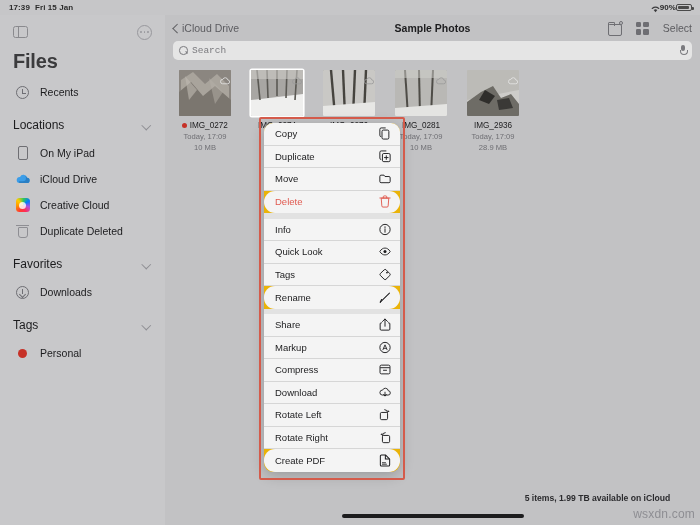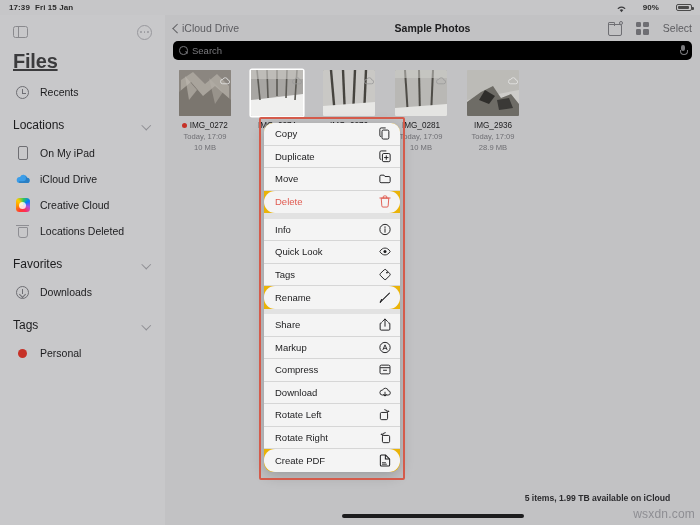--- a/index.html
+++ b/index.html
@@ -17,21 +17,21 @@
   }
 
   
   .statusbar {
     position: absolute; top: 0; left: 0; width: 700px; height: 15px;
     display: flex; align-items: center;
     font-size: 8px; font-weight: bold; color: #2b2b2b;
     letter-spacing: 0.1px;
   }
   .sb-left { position: absolute; left: 9px; display: flex; gap: 5px; align-items: flex-start; }
-  .sb-right { position: absolute; right: 8px; display: flex; gap: 17px; align-items: center; }
+  .sb-right { position: absolute; right: 8px; display: flex; gap: 0; align-items: center; }
   .wifi-ico { display: inline-block; width: 9px; height: 8px; position: relative; top: 1px; }
   .batt {
     display: inline-block; width: 16px; height: 7px;
     border: 1px solid #4a4a4a; border-radius: 2px; position: relative;
   }
   .batt::after {
     content: ""; position: absolute; right: -2.5px; top: 2px;
     width: 1.5px; height: 3px; background: #4a4a4a; border-radius: 0 1px 1px 0;
   }
   .batt i { position: absolute; left: 1px; top: 1px; bottom: 1px; width: 80%; background: #4a4a4a; border-radius: 1px; display:block;}
@@ -54,21 +54,21 @@
     width: 1.2px; background: #8a8a8e;
   }
   .more-icon {
     width: 15px; height: 15px; border-radius: 50%;
     border: 1.2px solid #98989d; display: flex; align-items: center;
     justify-content: center; gap: 1.5px;
   }
   .more-icon span { width: 1.8px; height: 1.8px; border-radius: 50%; background: #98989d; }
   .files-title {
     font-size: 20px; font-weight: bold; color: #3b3b3d;
-    padding: 1px 0 6px 13px; letter-spacing: -0.2px; text-decoration: underline;
+    padding: 1px 0 6px 13px; letter-spacing: -0.2px;
   }
   .sb-row {
     display: flex; align-items: center; height: 26px;
     padding-left: 15px; gap: 10px;
     font-size: 10.5px; color: #1c1c1e;
   }
   .sb-group {
     display: flex; align-items: center; justify-content: space-between;
     height: 30px; padding: 0 14px 0 13px;
     font-size: 12px; font-weight: normal; color: #1c1c1e;
@@ -165,22 +165,22 @@
   .nf-plus {
     position:absolute; right:-1px; top:-1px; width:4px; height:4px;
     border-radius:50%; border:1.1px solid #6e6e73; background:#c2c2c4;
   }
   .grid-icon { width: 13px; height: 13px; display: grid; grid-template-columns: 1fr 1fr; gap: 2.2px; }
   .grid-icon b { display:block; background:#6e6e73; border-radius:1.2px; }
   .select-label { font-size: 10.5px; color: #5c5c60; }
 
   .searchbar {
     margin: 0 8px; height: 19px; border-radius: 5px;
-    background: #000000; display: flex; align-items: center;
-    padding: 0 6px; gap: 4px; position: relative;
+    background: #e5e5e5; display: flex; align-items: center;
+    padding: 0 6px; gap: 4px; position: relative; font-family: Liberation Mono, monospace;
   }
   .search-ico { width: 9px; height: 9px; position: relative; flex:0 0 9px;}
   .search-ico::before {
     content:""; position:absolute; left:0; top:0; width:6.5px; height:6.5px;
     border:1.2px solid #7a7a7e; border-radius:50%;
   }
   .search-ico::after {
     content:""; position:absolute; left:5.6px; top:5.8px; width:3.4px; height:1.2px;
     background:#7a7a7e; transform: rotate(45deg);
   }
@@ -326,21 +326,21 @@
           <span class="ico-cc">
             <i></i>
           </span>
         </span>
       <span>Creative Cloud</span>
     </div>
     <div class="sb-row">
       <span class="ico">
           <span class="ico-trash"></span>
         </span>
-      <span>Locations Deleted</span>
+      <span>Duplicate Deleted</span>
     </div>
 
     <div class="sb-group">
       <span>Favorites</span>
       <span class="chev"></span>
     </div>
     <div class="sb-row">
       <span class="ico">
           <span class="ico-down"></span>
         </span>

